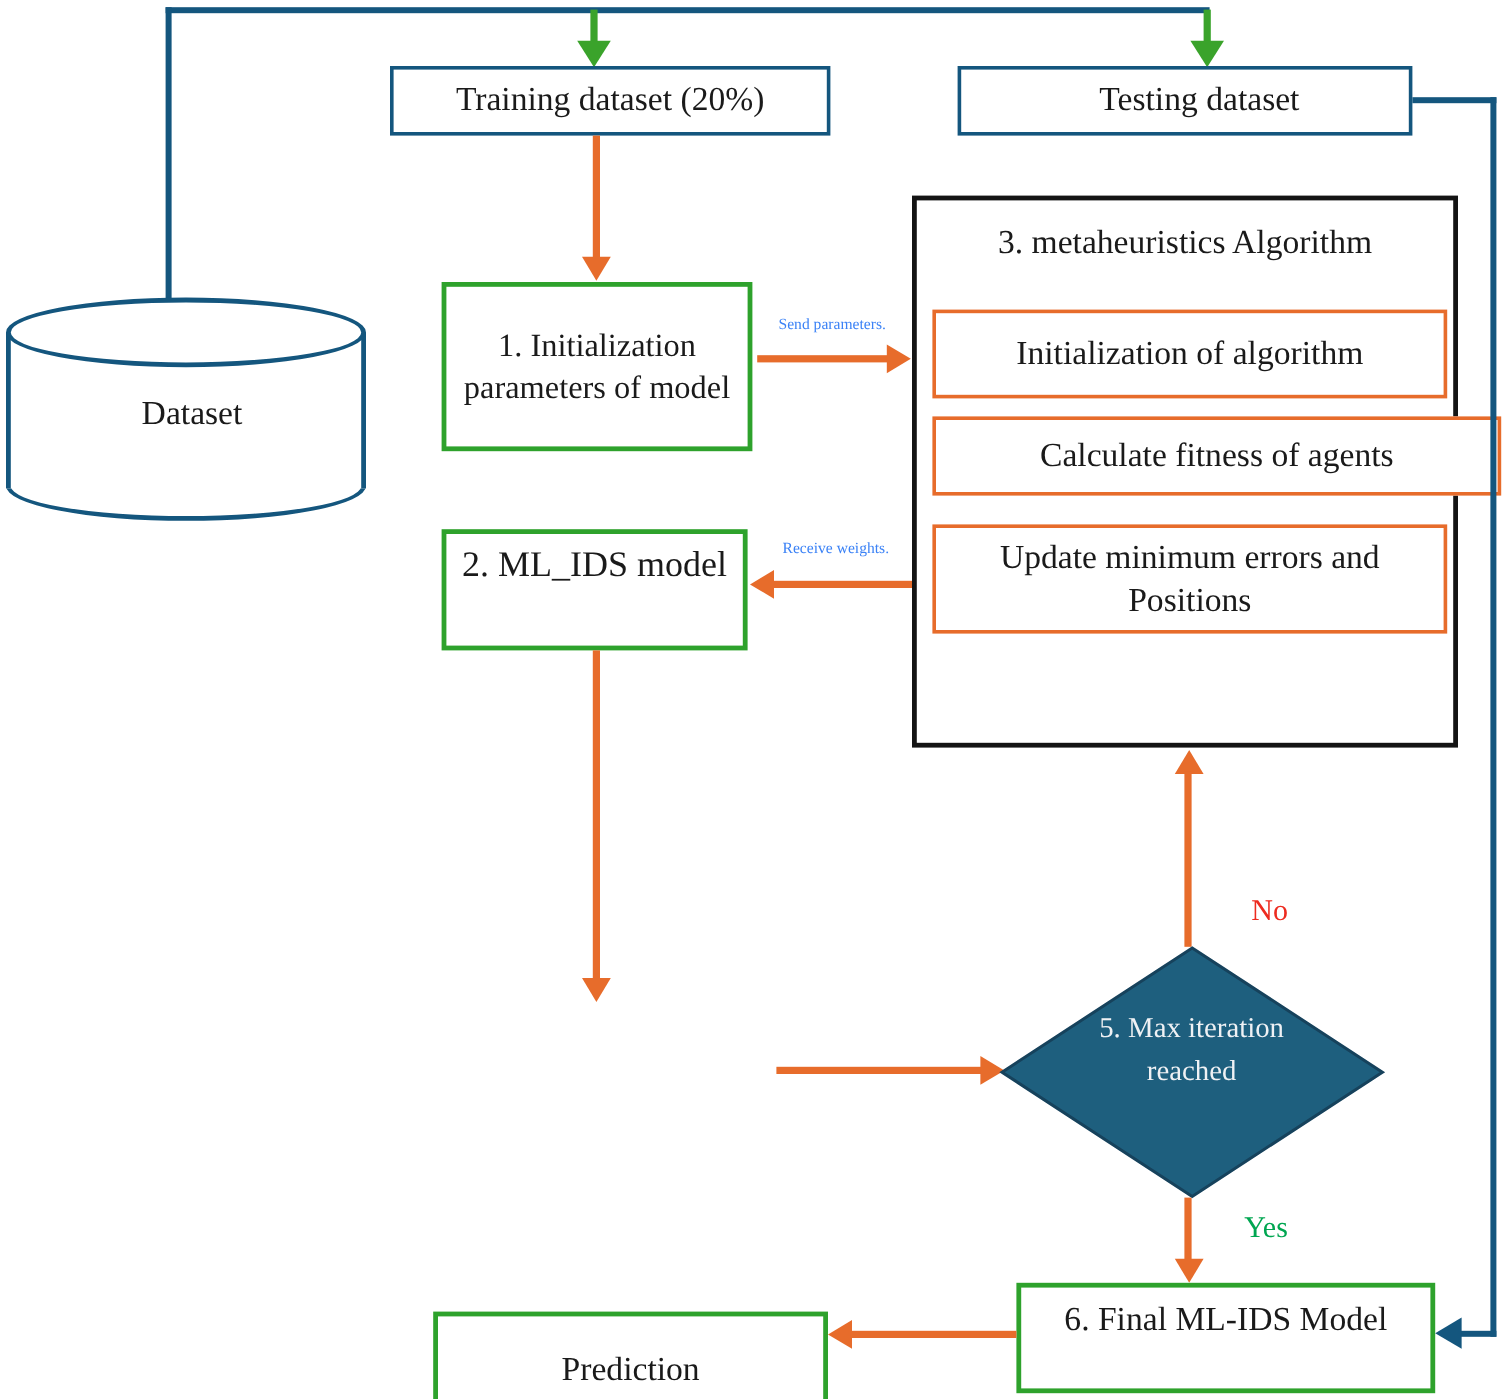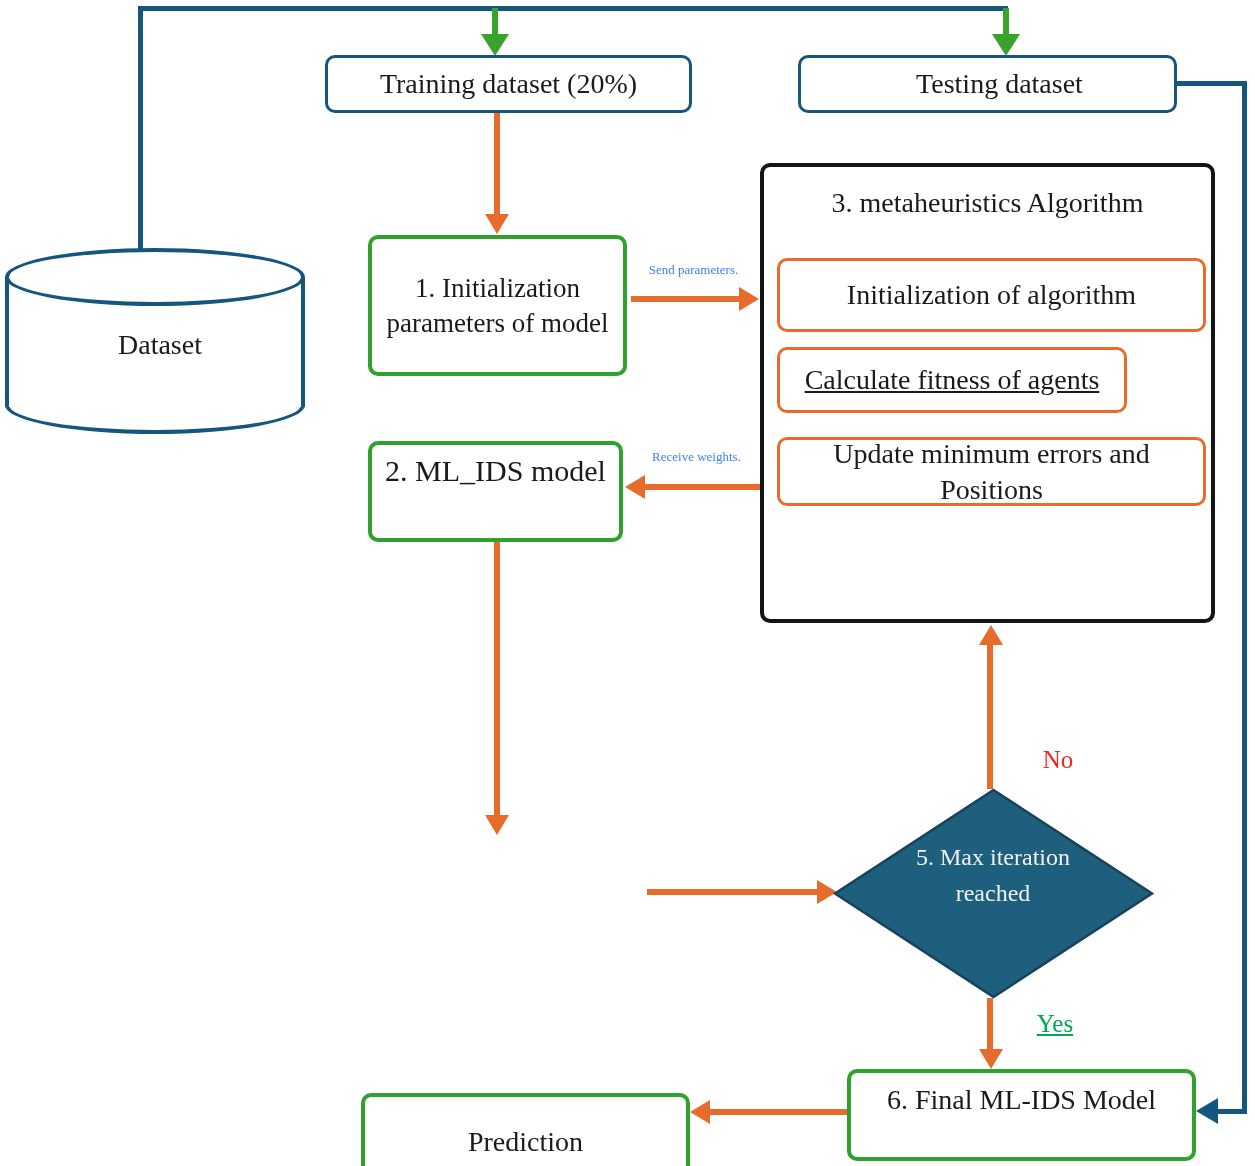--- a/index.html
+++ b/index.html
@@ -15,21 +15,21 @@
   }
   html,body{margin:0;padding:0;background:#ffffff;}
   .stage{
     position:relative;width:1255px;height:1166px;background:#ffffff;
     font-family:"Liberation Serif","DejaVu Serif",serif;color:var(--ink);
     overflow:hidden;
   }
   .abs{position:absolute;}
   .box{
     position:absolute;background:#ffffff;display:flex;align-items:center;
-    justify-content:center;text-align:center;box-sizing:border-box;border-radius:10px;
+    justify-content:center;text-align:center;box-sizing:border-box;
   }
   .b-blue{border:3px solid var(--blue);}
   .b-green{border:4px solid var(--green);}
   .b-black{border:4px solid #141414;}
   .b-orange{border:3px solid var(--orange);}
   .line{position:absolute;background:var(--blue);}
   .oshaft{position:absolute;background:var(--orange);}
   .gshaft{position:absolute;background:var(--garrow);}
   .tri{position:absolute;width:0;height:0;}
   .down-o{border-left:12px solid transparent;border-right:12px solid transparent;border-top:20px solid var(--orange);}
@@ -80,43 +80,43 @@
 
   <div class="lbl small-lbl" style="left:624px;top:449px;width:145px;">Receive weights.</div>
   <div class="tri left-o" style="left:625px;top:475px;"></div>
   <div class="oshaft" style="left:645px;top:484px;width:115px;height:6px;"></div>
 
   <div class="box b-green" style="left:368px;top:441px;width:255px;height:101px;font-size:30px;padding-bottom:42px;">2. ML_IDS model</div>
 
   <div class="box b-black" style="left:760px;top:163px;width:455px;height:460px;display:block;">
     <div class="lbl fs28" style="left:0;top:18px;width:447px;">3. metaheuristics Algorithm</div>
     <div class="box b-orange fs28" style="left:13px;top:91px;width:429px;height:74px;">Initialization of algorithm</div>
-    <div class="box b-orange fs28" style="left:13px;top:180px;width:350px;height:66px;text-decoration:underline;">Calculate fitness of agents</div>
-    <div class="box b-orange fs28" style="left:13px;top:270px;width:429px;height:69px;padding:0 2px;">Update minimum errors and Positions</div>
+    <div class="box b-orange fs28" style="left:13px;top:180px;width:474px;height:66px;">Calculate fitness of agents</div>
+    <div class="box b-orange fs28" style="left:13px;top:270px;width:429px;height:91px;padding:0 2px;">Update minimum errors and Positions</div>
   </div>
 
   <div class="oshaft" style="left:494px;top:542px;width:6px;height:274px;"></div>
   <div class="tri down-o" style="left:485px;top:815px;"></div>
 
 
   <div class="oshaft" style="left:647px;top:889px;width:172px;height:6px;"></div>
   <div class="tri right-o" style="left:817px;top:880px;"></div>
 
   <div class="tri up-o" style="left:979px;top:625px;"></div>
   <div class="oshaft" style="left:987px;top:643px;width:6px;height:146px;"></div>
   <div class="lbl" style="left:1028px;top:746px;width:60px;font-size:25px;color:var(--red);">No</div>
 
   <svg class="abs" style="left:832px;top:788px;" width="323" height="211" viewBox="0 0 323 211">
     <polygon points="161.5,2 320,105.5 161.5,209 3,105.5" fill="var(--diamond)" stroke="var(--diamond-edge)" stroke-width="2.5"></polygon>
   </svg>
   <div class="lbl" style="left:903px;top:839px;width:180px;font-size:24px;line-height:36px;color:#EFF1F4;">5. Max iteration reached</div>
 
   <div class="oshaft" style="left:987px;top:998px;width:6px;height:52px;"></div>
   <div class="tri down-o" style="left:979px;top:1049px;"></div>
-  <div class="lbl" style="left:1020px;top:1010px;width:70px;font-size:25px;color:var(--yes);text-decoration:underline;">Yes</div>
+  <div class="lbl" style="left:1020px;top:1010px;width:70px;font-size:25px;color:var(--yes);">Yes</div>
 
   <div class="box b-green fs28" style="left:847px;top:1069px;width:349px;height:92px;padding-bottom:30px;">6. Final ML-IDS Model</div>
 
   <div class="tri left-o" style="left:690px;top:1100px;"></div>
   <div class="oshaft" style="left:710px;top:1109px;width:137px;height:6px;"></div>
 
   <div class="box b-green fs28" style="left:361px;top:1063px;width:329px;height:97px;margin-top:30px;">Prediction</div>
 
   <div class="line" style="left:1177px;top:81px;width:70px;height:5px;"></div>
   <div class="line" style="left:1242px;top:81px;width:5px;height:1033px;"></div>

